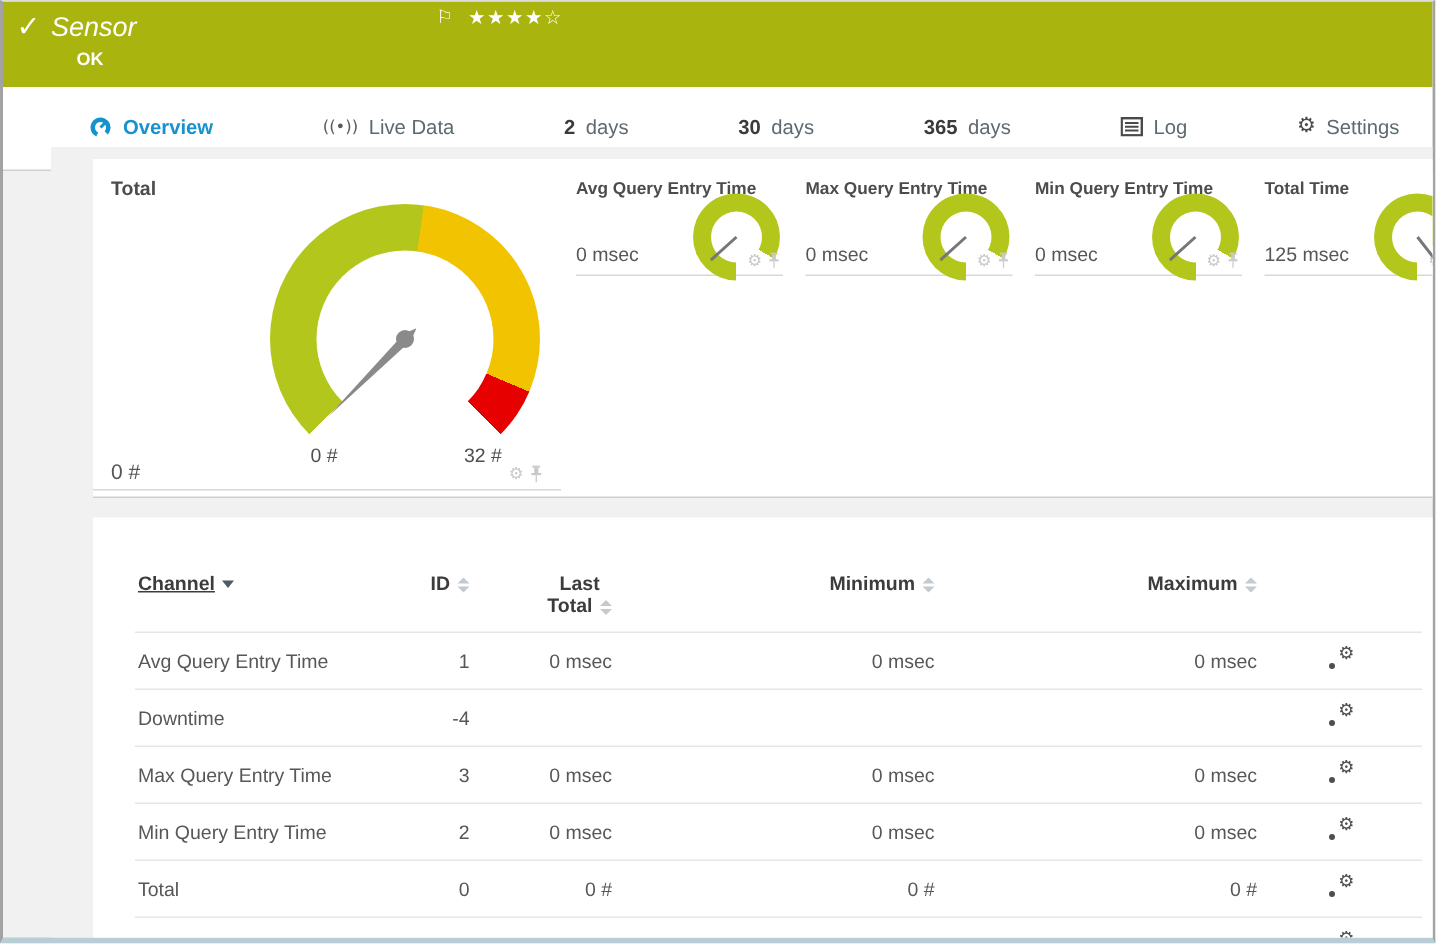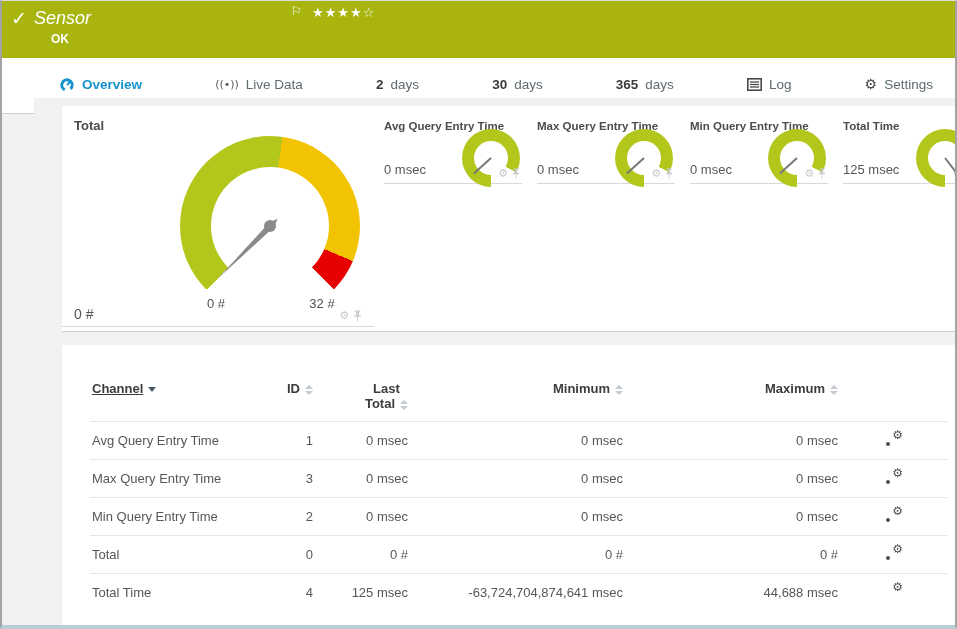--- a/index.html
+++ b/index.html
@@ -288,20 +288,28 @@
         <tbody>
           <tr>
             <td class="left">Avg Query Entry Time</td>
             <td>1</td>
             <td>0 msec</td>
             <td>0 msec</td>
             <td>0 msec</td>
             <td class="act"><span class="row-gears"><span class="g-big">⚙</span><span class="g-dot"></span></span></td>
           </tr>
           <tr>
+            <td class="left">Downtime</td>
+            <td>-4</td>
+            <td></td>
+            <td></td>
+            <td></td>
+            <td class="act"><span class="row-gears"><span class="g-big">⚙</span><span class="g-dot"></span></span></td>
+          </tr>
+          <tr>
             <td class="left">Max Query Entry Time</td>
             <td>3</td>
             <td>0 msec</td>
             <td>0 msec</td>
             <td>0 msec</td>
             <td class="act"><span class="row-gears"><span class="g-big">⚙</span><span class="g-dot"></span></span></td>
           </tr>
           <tr>
             <td class="left">Min Query Entry Time</td>
             <td>2</td>

